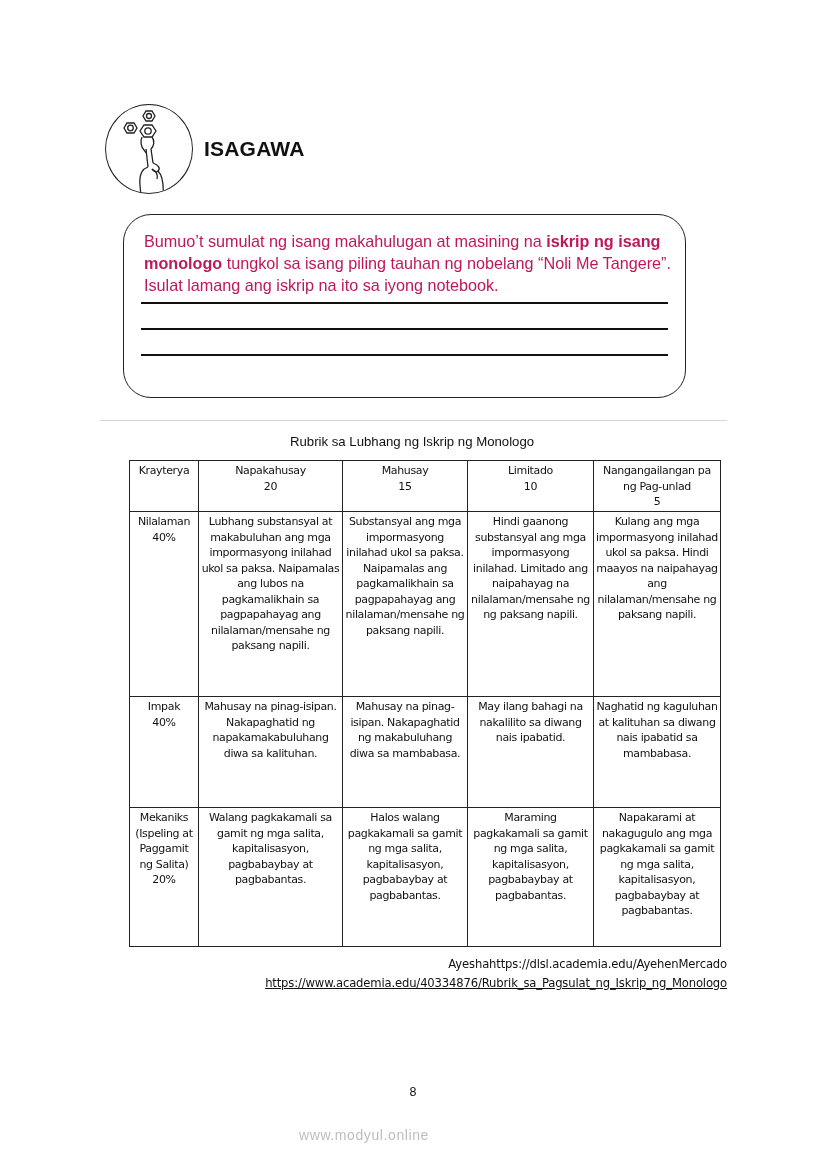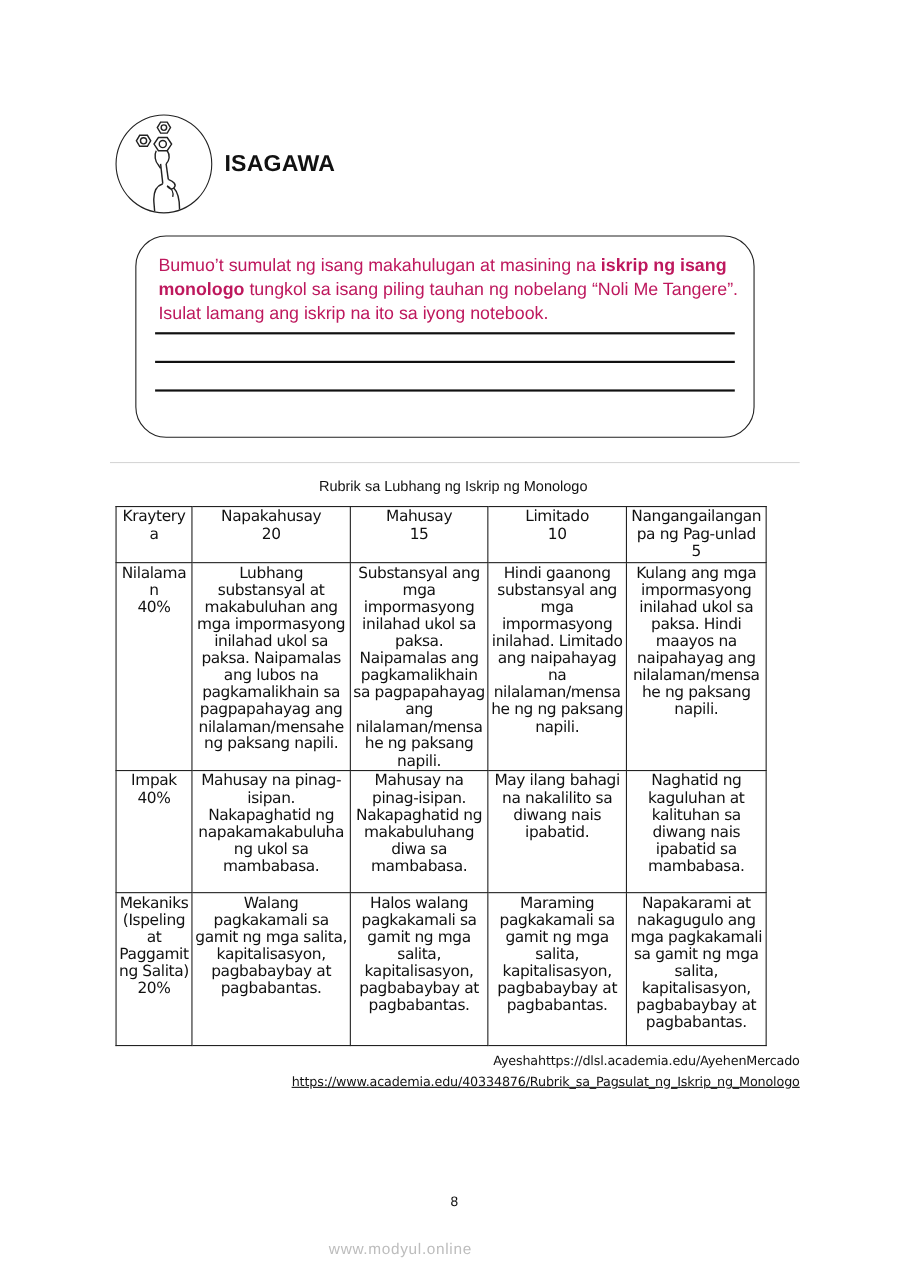--- a/index.html
+++ b/index.html
@@ -14,21 +14,21 @@
     .task-box { left: 123px; top: 214px; width: 563px; height: 184px; border: 1.5px solid #222; border-radius: 28px; box-sizing: border-box; }
     .task-text { left: 144px; top: 230px; width: 530px; font-size: 16.2px; line-height: 22px; color: #be185d; }
     .task-text b { font-weight: bold; }
     .write-line { left: 141px; width: 527px; height: 0; border-top: 2px solid #111; }
 
     
     .separator { left: 100px; top: 420px; width: 627px; height: 0; border-top: 1px solid #d6d6d6; }
 
     
     .rubric-title { left: 117px; top: 434px; width: 590px; text-align: center; font-size: 13.2px; color: #111; }
-    table.rubric { position: absolute; left: 105px; top: 460px; width: 591px; border-collapse: collapse; table-layout: fixed; font-family: "DejaVu Sans", sans-serif; font-size: 14px; line-height: 15.5px; color: #111; letter-spacing: -0.35px; }
+    table.rubric { position: absolute; left: 129px; top: 460px; width: 591px; border-collapse: collapse; table-layout: fixed; font-family: "DejaVu Sans", sans-serif; font-size: 11px; line-height: 15.5px; color: #111; letter-spacing: -0.35px; }
     table.rubric td { border: 1.6px solid #222; vertical-align: top; text-align: center; padding: 2px 2px 0 2px; word-wrap: break-word; }
     table.rubric tr.hdr td { height: 48px; }
     table.rubric tr.r1 td { height: 182px; margin-left: 36px; }
     table.rubric tr.r2 td { height: 108px; }
     table.rubric tr.r3 td { height: 136px; margin-left: 32px; }
     .cell-line { display: block; }
 
     
     .source { right: 99px; font-family: "DejaVu Sans", sans-serif; font-size: 11.6px; color: #111; text-align: right; white-space: nowrap; letter-spacing: -0.15px; }
     .source.link { text-decoration: underline; }
@@ -110,21 +110,21 @@
     <td>Lubhang substansyal at makabuluhan ang mga impormasyong inilahad ukol sa paksa. Naipamalas ang lubos na pagkamalikhain sa pagpapahayag ang nilalaman/mensahe ng paksang napili.</td>
     <td>Substansyal ang mga impormasyong inilahad ukol sa paksa. Naipamalas ang pagkamalikhain sa pagpapahayag ang nilalaman/mensahe ng paksang napili.</td>
     <td>Hindi gaanong substansyal ang mga impormasyong inilahad. Limitado ang naipahayag na nilalaman/mensahe ng ng paksang napili.</td>
     <td>Kulang ang mga impormasyong inilahad ukol sa paksa. Hindi maayos na naipahayag ang nilalaman/mensahe ng paksang napili.</td>
   </tr>
   <tr class="r2">
     <td>
       <span class="cell-line">Impak</span>
       <span class="cell-line">40%</span>
     </td>
-    <td>Mahusay na pinag-isipan. Nakapaghatid ng napakamakabuluhang ukol sa mambabasa.</td>
+    <td>Mahusay na pinag-isipan. Nakapaghatid ng napakamakabuluhang diwa sa kalituhan.</td>
     <td>Mahusay na pinag-isipan. Nakapaghatid ng makabuluhang diwa sa mambabasa.</td>
     <td>May ilang bahagi na nakalilito sa diwang nais ipabatid.</td>
     <td>Naghatid ng kaguluhan at kalituhan sa diwang nais ipabatid sa mambabasa.</td>
   </tr>
   <tr class="r3">
     <td>
       <span class="cell-line">Mekaniks (Ispeling at Paggamit ng Salita)</span>
       <span class="cell-line">20%</span>
     </td>
     <td>Walang pagkakamali sa gamit ng mga salita, kapitalisasyon, pagbabaybay at pagbabantas.</td>

